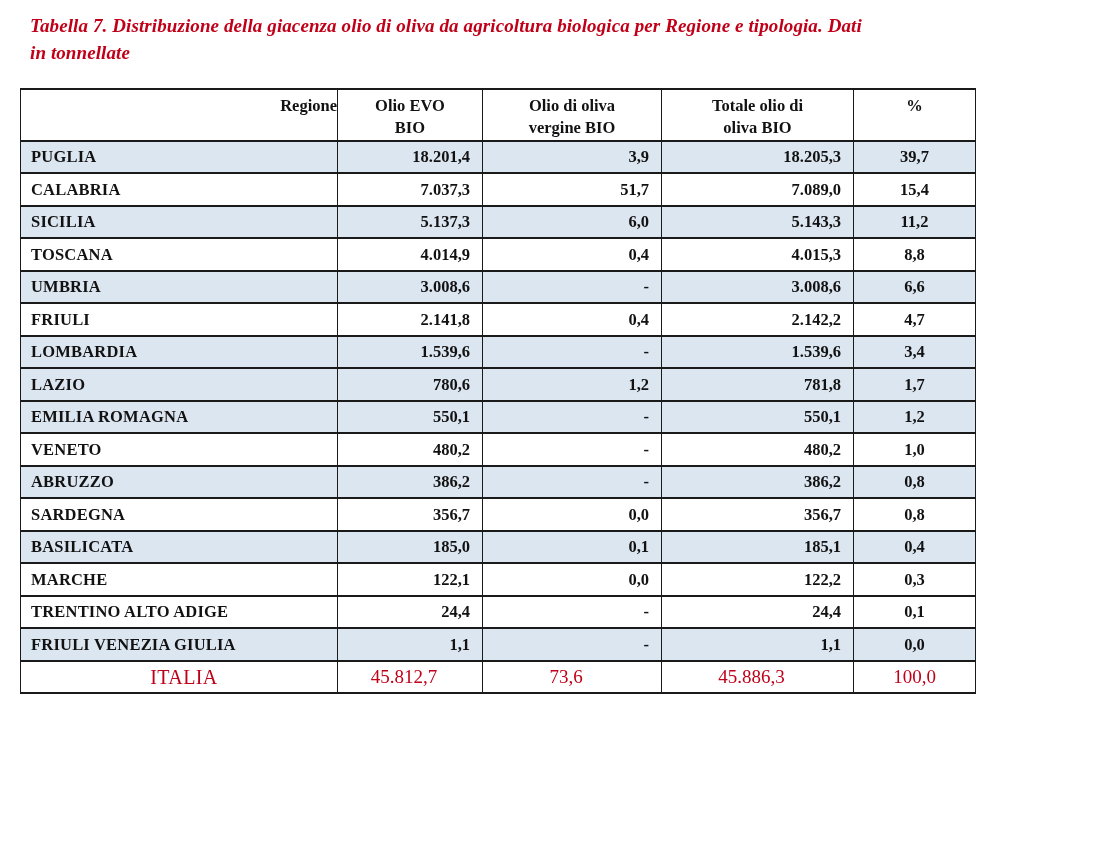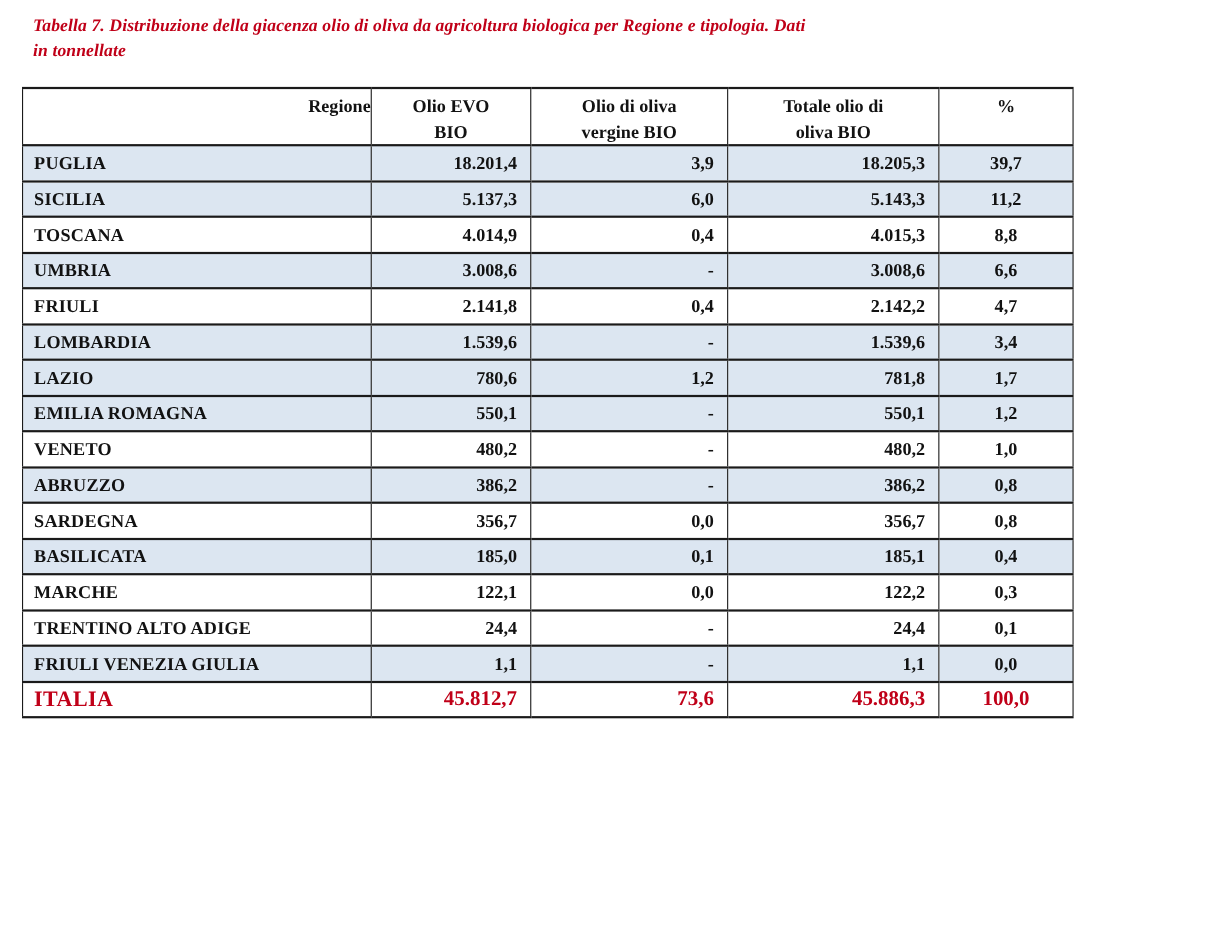--- a/index.html
+++ b/index.html
@@ -14,21 +14,21 @@
   body{font-family:"Liberation Serif","DejaVu Serif",serif;color:var(--text);}
 
   .page{position:relative;width:1106px;height:858px;}
 
   .doc-title{
     margin:13px 0 4px 30px;
     width:1075px;
     color:var(--accent);
     font-weight:bold;
     font-style:italic;
-    font-size:16px;
+    font-size:19px;
     line-height:1.42;
     letter-spacing:.1px;
   }
 
   table.data-table{
     border-collapse:collapse;
     margin:21px 0 0 20px;
     width:955px;
     table-layout:fixed;
     font-size:16.5px;
@@ -63,22 +63,23 @@
   }
   td.col0{font-weight:bold;text-align:left;padding-left:10px;letter-spacing:.2px;}
   td.col1,td.col2{text-align:right;padding-right:12px;font-weight:bold;}
   td.col3{text-align:right;padding-right:12px;font-weight:bold;}
   td.col4{text-align:center;font-weight:bold;}
 
   tbody tr.striped{background:var(--stripe);padding-left:36px;}
 
   tr.total-row td{
     color:var(--accent);
-    font-weight:bold;
+    font-weight:normal;
     font-size:19px;
+    text-align:center;
   }
   tr.total-row td.col0{font-size:20px;letter-spacing:.4px;}
 </style>
 </head>
 <body>
 
 <div class="page">
 
   <div class="doc-title">
     <div>Tabella 7. Distribuzione della giacenza olio di oliva da agricoltura biologica per Regione e tipologia. Dati</div>
@@ -106,20 +107,27 @@
       </tr>
     </thead>
     <tbody>
         <tr class="striped">
           <td class="col0">PUGLIA</td>
           <td class="col1">18.201,4</td>
           <td class="col2">3,9</td>
           <td class="col3">18.205,3</td>
           <td class="col4">39,7</td>
         </tr>
+        <tr>
+          <td class="col0">CALABRIA</td>
+          <td class="col1">7.037,3</td>
+          <td class="col2">51,7</td>
+          <td class="col3">7.089,0</td>
+          <td class="col4">15,4</td>
+        </tr>
         <tr class="striped">
           <td class="col0">SICILIA</td>
           <td class="col1">5.137,3</td>
           <td class="col2">6,0</td>
           <td class="col3">5.143,3</td>
           <td class="col4">11,2</td>
         </tr>
         <tr>
           <td class="col0">TOSCANA</td>
           <td class="col1">4.014,9</td>

